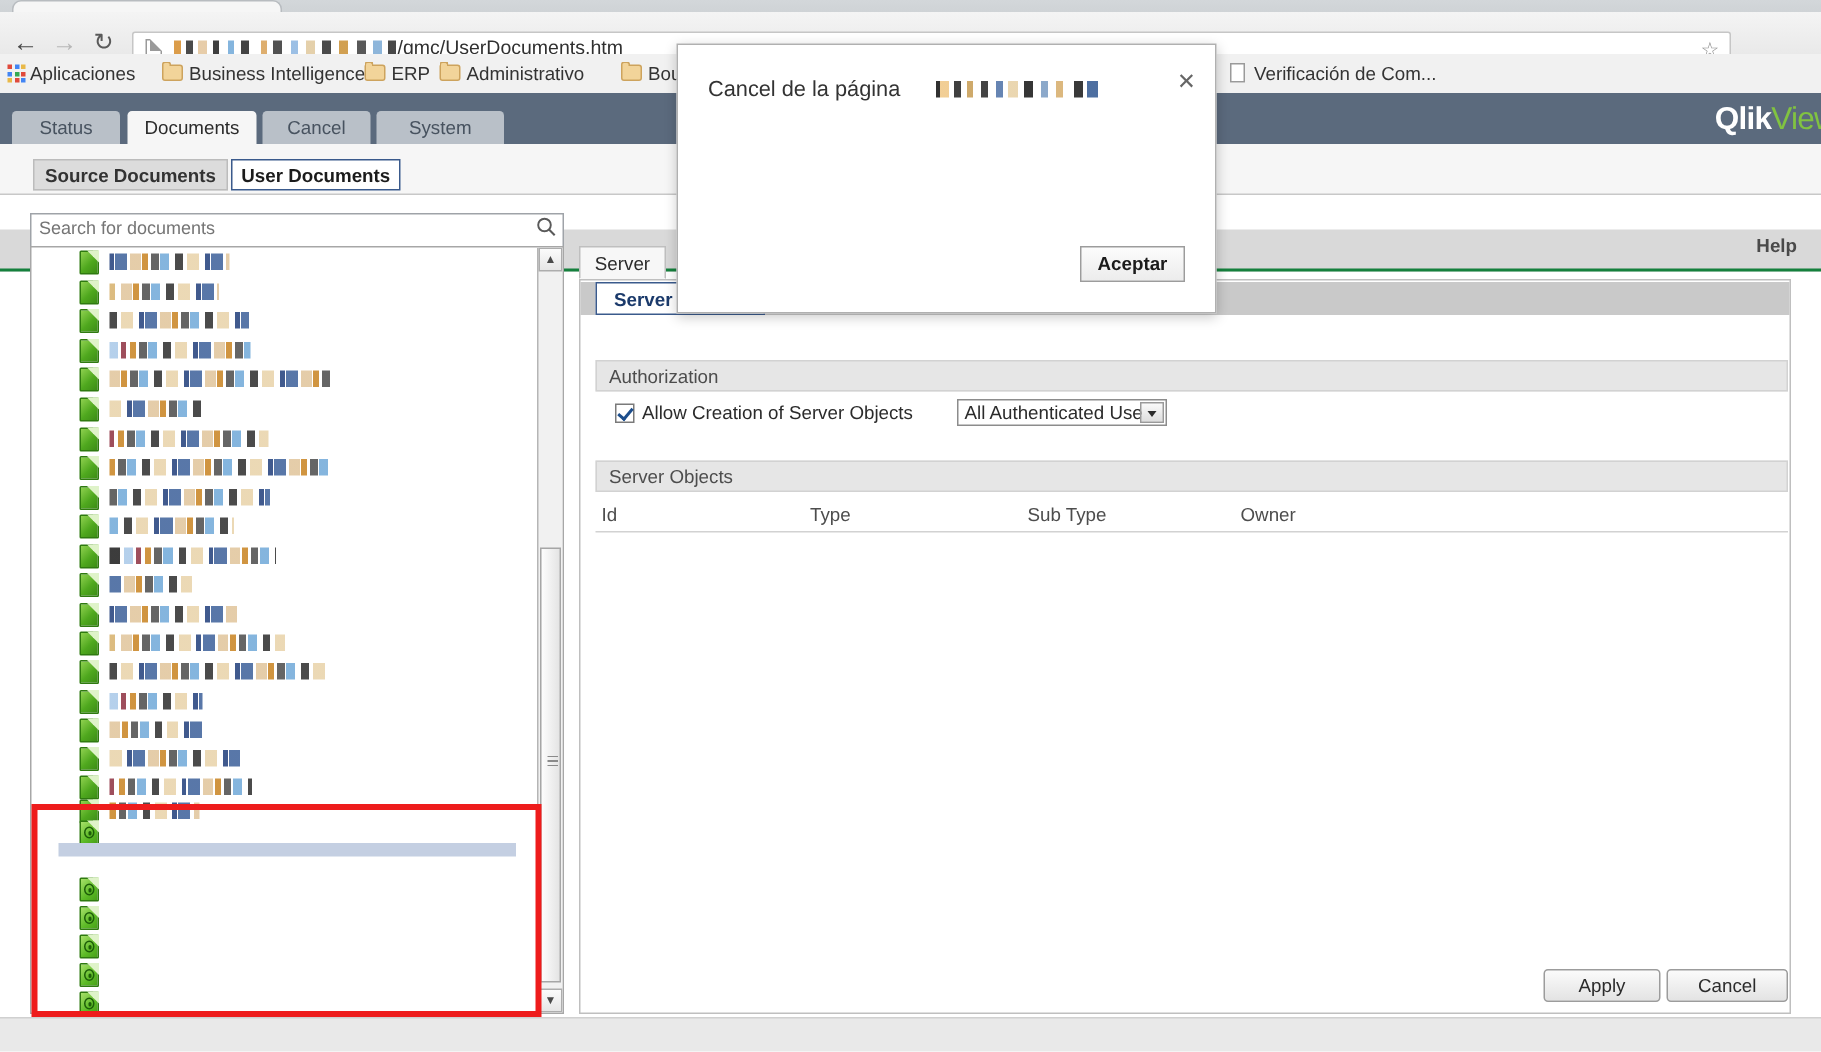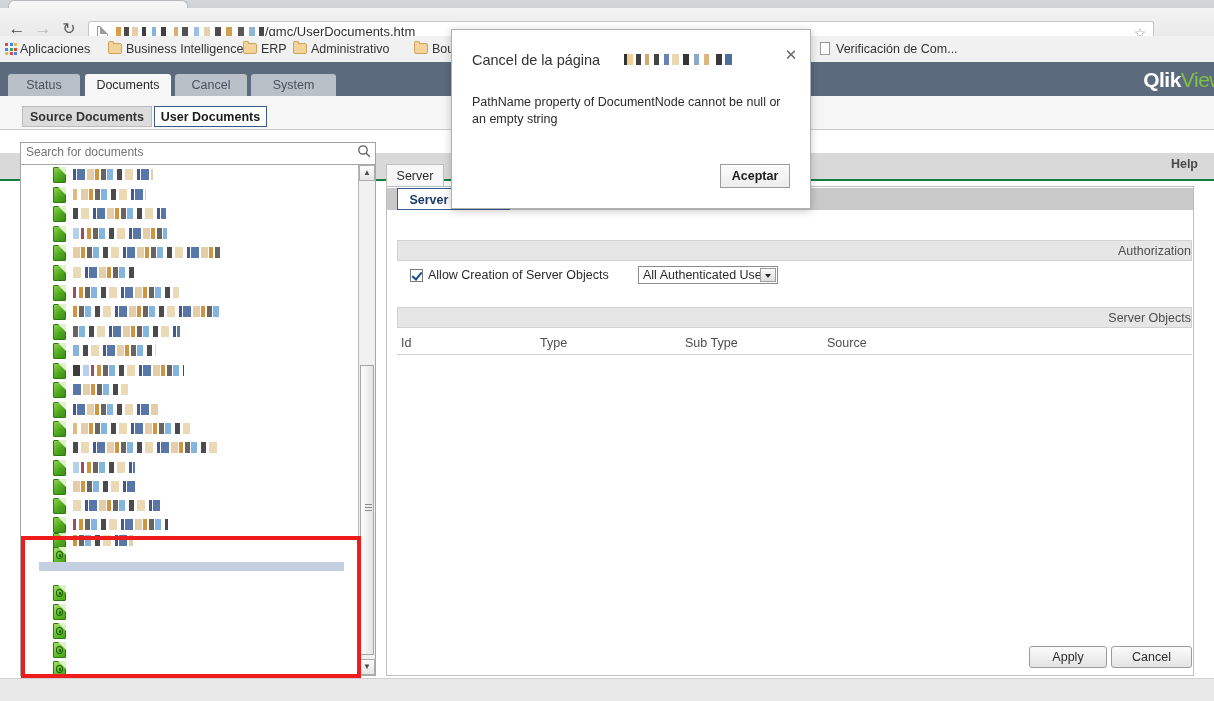--- a/index.html
+++ b/index.html
@@ -124,21 +124,21 @@
               border:1px solid #bfbfbf;box-sizing:border-box;}
 
   #inner-tabbar{position:absolute;left:1px;top:24px;width:806px;height:22px;background:#c9c9c9;}
   .itab{position:absolute;top:0;height:22px;line-height:22px;text-align:center;font-size:12.5px;
         font-weight:bold;color:#33425c;cursor:pointer;}
   .itab.active{background:#fff;border:1px solid #3a5a8c;box-sizing:border-box;color:#1b3a6b;}
   .itab-sep{position:absolute;top:4px;width:1px;height:14px;background:#9a9a9a;}
 
   .section-hdr{position:absolute;left:11px;width:786px;height:21px;line-height:21px;
                background:#e6e6e6;border:1px solid #d2d2d2;box-sizing:border-box;
-               font-size:12.5px;color:#4d4d4d;padding-left:8px;text-align:right;}
+               font-size:12.5px;color:#4d4d4d;padding-left:8px;}
   #chk-row{position:absolute;left:24px;top:268px;height:16px;}
   #chk-box{position:absolute;left:0;top:0;width:13px;height:13px;background:#fff;
            border:1px solid #7a7a7a;box-sizing:border-box;}
   #chk-box:after{content:"";position:absolute;left:3px;top:0px;width:4px;height:8px;
            border:solid #1d4e8c;border-width:0 2px 2px 0;transform:rotate(40deg);}
   #chk-label{position:absolute;left:18px;top:-1px;font-size:12.5px;color:#2b2b2b;white-space:nowrap;}
   #sel-wrap{position:absolute;left:228px;top:-3px;width:140px;height:18px;background:#fff;
             border:1px solid #8c8c8c;box-sizing:border-box;}
   #sel-value{position:absolute;left:4px;top:1px;font-size:12.5px;color:#2b2b2b;white-space:nowrap;}
   #sel-arrow{position:absolute;right:1px;top:1px;width:16px;height:14px;
@@ -458,27 +458,26 @@
     <div id="sel-arrow"></div>
   </div>
 </div>
 
 <div class="section-hdr" style="left:397px;top:307px;width:795px">Server Objects</div>
 
 <div id="col-hdr" style="left:397px;top:334px;width:795px">
   <div class="colname" style="left:4px">Id</div>
   <div class="colname" style="left:143px">Type</div>
   <div class="colname" style="left:288px">Sub Type</div>
-  <div class="colname" style="left:430px">Source</div>
+  <div class="colname" style="left:430px">Owner</div>
 </div>
 
 <div class="btn" style="left:1029px;top:646px;width:78px">Apply</div>
 <div class="btn" style="left:1111px;top:646px;width:81px">Cancel</div>
 
 <div id="modal">
   <div id="modal-title">Cancel de la página</div>
   <div id="modal-title-blur"></div>
   <div id="modal-close">✕</div>
-  <div id="modal-msg">PathName property of DocumentNode cannot be null or an empty string</div>
   <div id="modal-ok">Aceptar</div>
 </div>
 
 <div id="footer"></div>
 
 </body></html>

